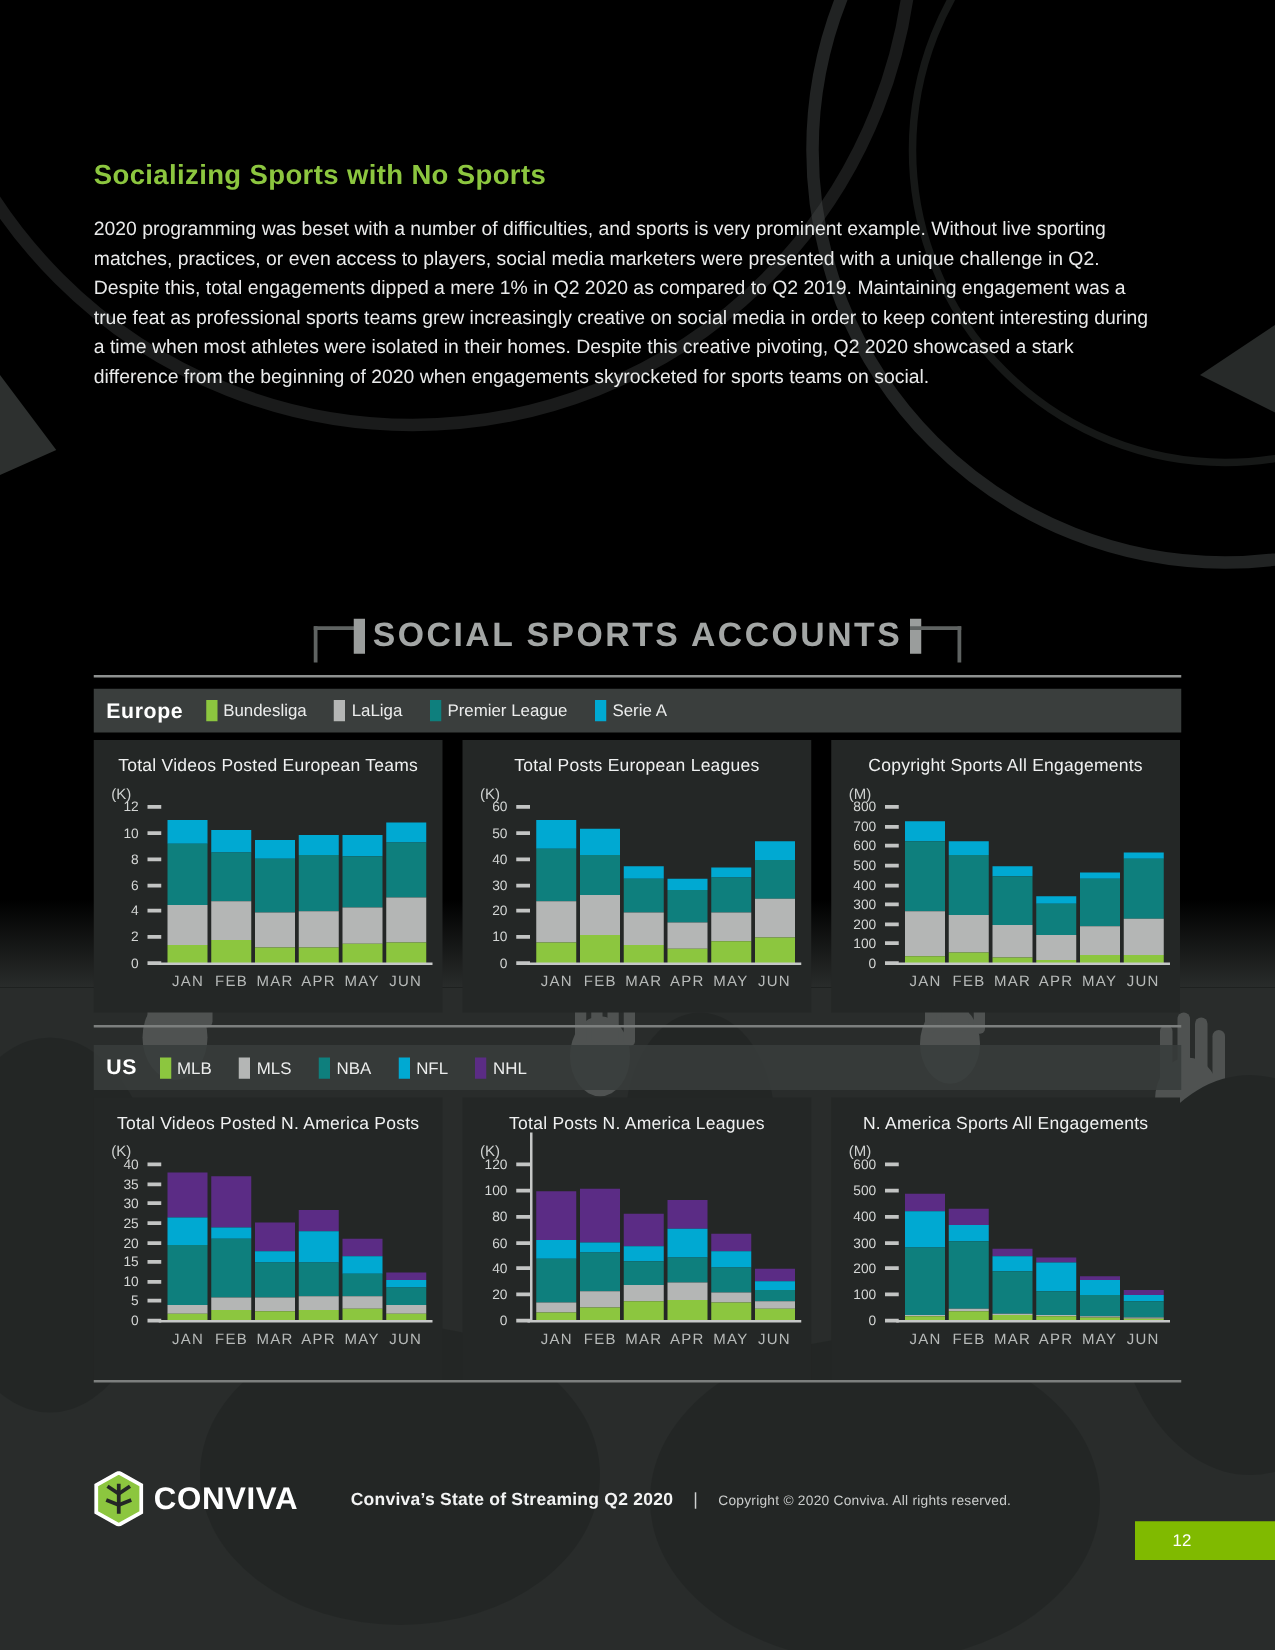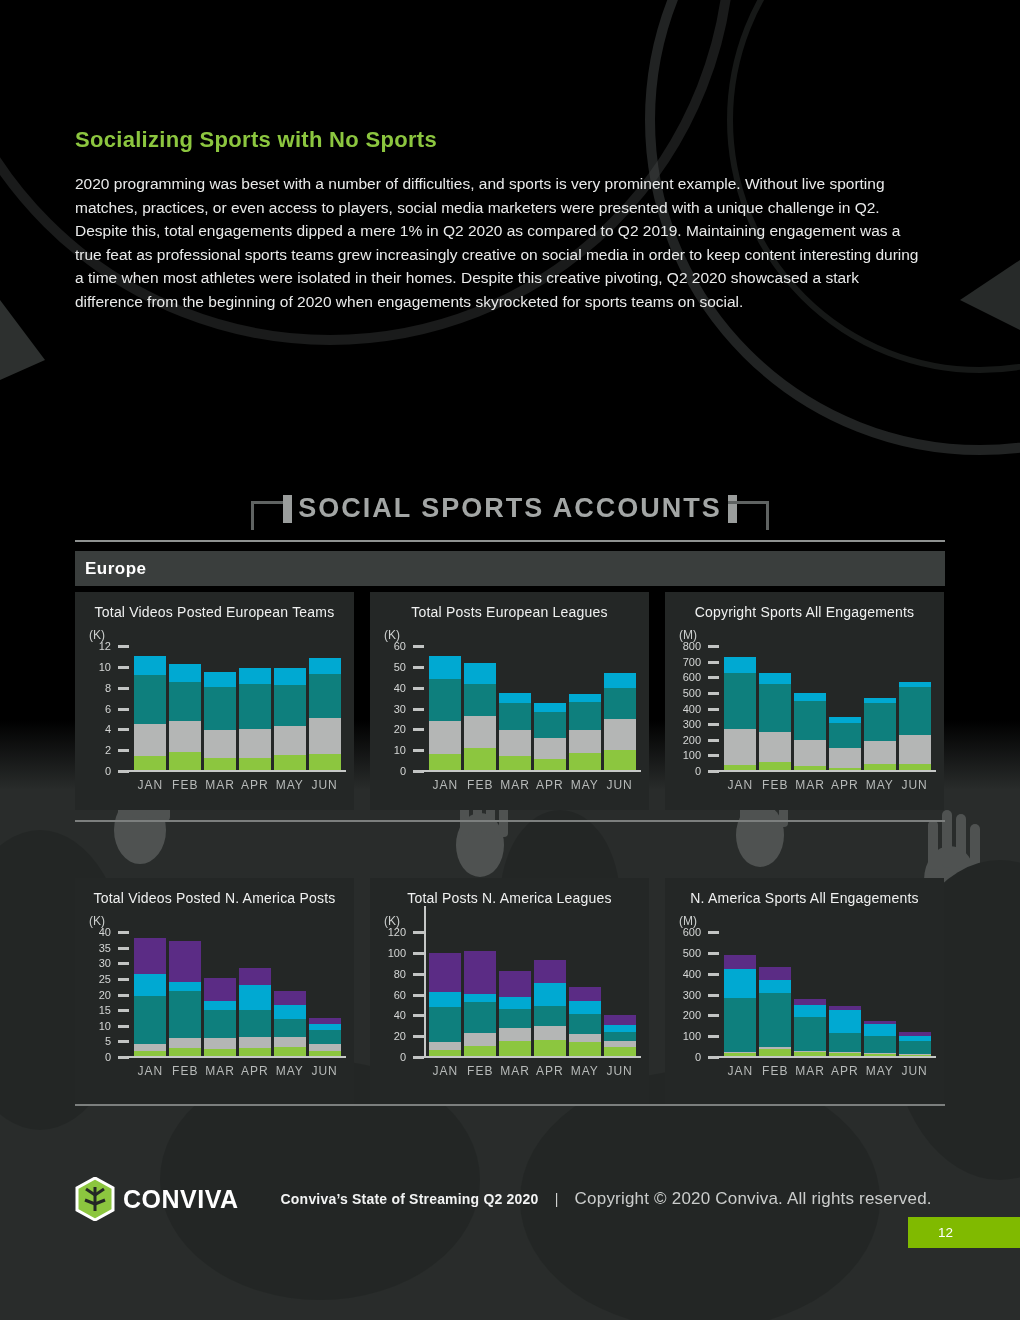--- a/index.html
+++ b/index.html
@@ -41,21 +41,21 @@
   .bar{width:32px;display:flex;flex-direction:column-reverse;}
   .seg{width:100%;}
   .xaxis{display:flex;justify-content:space-around;padding:0 2px;margin-left:46px;margin-top:7px;}
   .xlab{width:34px;text-align:center;font-size:12px;color:#b7bab9;letter-spacing:1px;white-space:nowrap;}
   
   .footer{position:absolute;left:75px;top:1177px;display:flex;align-items:center;}
   .brand{display:flex;align-items:center;}
   .brand-name{font-size:25px;font-weight:800;color:#ffffff;letter-spacing:.5px;margin-left:8px;}
   .foot-text{margin-left:42px;font-size:14px;color:#f2f3f3;font-weight:bold;letter-spacing:.2px;}
   .foot-sep{margin:0 12px;color:#cfd1d0;font-weight:normal;}
-  .foot-copy{font-size:17px;color:#cbcdcc;font-weight:normal;}
+  .foot-copy{font-size:11px;color:#cbcdcc;font-weight:normal;}
   .pagenum{position:absolute;left:908px;top:1217px;width:112px;height:31px;background:#80ba00;
            color:#ffffff;font-size:13.5px;display:flex;align-items:center;padding-left:30px;box-sizing:border-box;}
 </style>
 </head>
 <body>
 
 <div class="page">
 
   <div class="lower-fade"></div>
   <div class="lower-dark"></div>
@@ -105,20 +105,38 @@
     <div class="gpost-l"></div>
     <div class="gbar"></div>
     <div class="sec-title">SOCIAL SPORTS ACCOUNTS</div>
     <div class="gbar"></div>
     <div class="gpost-r"></div>
   </div>
 
   <div class="rule" style="top:540px"></div>
   <div class="band" style="top:551px;height:35px;background:#3a3e3d">
     <div class="band-label">Europe</div>
+    <div class="legend" id="legend-europe">
+        <div class="legend-item">
+          <span class="swatch" style="background: rgb(140, 198, 63);"></span>
+          <span>Bundesliga</span>
+        </div>
+        <div class="legend-item">
+          <span class="swatch" style="background: rgb(180, 182, 181);"></span>
+          <span>LaLiga</span>
+        </div>
+        <div class="legend-item">
+          <span class="swatch" style="background: rgb(14, 127, 125);"></span>
+          <span>Premier League</span>
+        </div>
+        <div class="legend-item">
+          <span class="swatch" style="background: rgb(0, 169, 210);"></span>
+          <span>Serie A</span>
+        </div>
+      </div>
   </div>
   <div class="charts-row" style="top:592px;height:218px" id="europe-charts">
       <div class="panel">
         <div class="chart-title">Total Videos Posted European Teams</div>
         <div class="unit">(K)</div>
         <div class="plot-wrap">
           <div class="yaxis">
             <div class="ytick" style="bottom: 119px;">12<span class="dash"></span></div>
             <div class="ytick" style="bottom: 98.1667px;">10<span class="dash"></span></div>
             <div class="ytick" style="bottom: 77.3333px;">8<span class="dash"></span></div>
@@ -298,20 +316,45 @@
           <div class="xlab">FEB</div>
           <div class="xlab">MAR</div>
           <div class="xlab">APR</div>
           <div class="xlab">MAY</div>
           <div class="xlab">JUN</div>
         </div>
       </div>
     </div>
 
   <div class="rule" style="top:820px;background:#7c7f7e"></div>
+  <div class="band" style="top:836px;height:36px;background:rgba(56,60,59,0.88)">
+    <div class="band-label">US</div>
+    <div class="legend" id="legend-us">
+        <div class="legend-item">
+          <span class="swatch" style="background: rgb(140, 198, 63);"></span>
+          <span>MLB</span>
+        </div>
+        <div class="legend-item">
+          <span class="swatch" style="background: rgb(180, 182, 181);"></span>
+          <span>MLS</span>
+        </div>
+        <div class="legend-item">
+          <span class="swatch" style="background: rgb(14, 127, 125);"></span>
+          <span>NBA</span>
+        </div>
+        <div class="legend-item">
+          <span class="swatch" style="background: rgb(0, 169, 210);"></span>
+          <span>NFL</span>
+        </div>
+        <div class="legend-item">
+          <span class="swatch" style="background: rgb(91, 44, 133);"></span>
+          <span>NHL</span>
+        </div>
+      </div>
+  </div>
   <div class="charts-row" style="top:878px;height:226px" id="us-charts">
       <div class="panel">
         <div class="chart-title">Total Videos Posted N. America Posts</div>
         <div class="unit">(K)</div>
         <div class="plot-wrap">
           <div class="yaxis">
             <div class="ytick" style="bottom: 119px;">40<span class="dash"></span></div>
             <div class="ytick" style="bottom: 103.375px;">35<span class="dash"></span></div>
             <div class="ytick" style="bottom: 87.75px;">30<span class="dash"></span></div>
             <div class="ytick" style="bottom: 72.125px;">25<span class="dash"></span></div>

